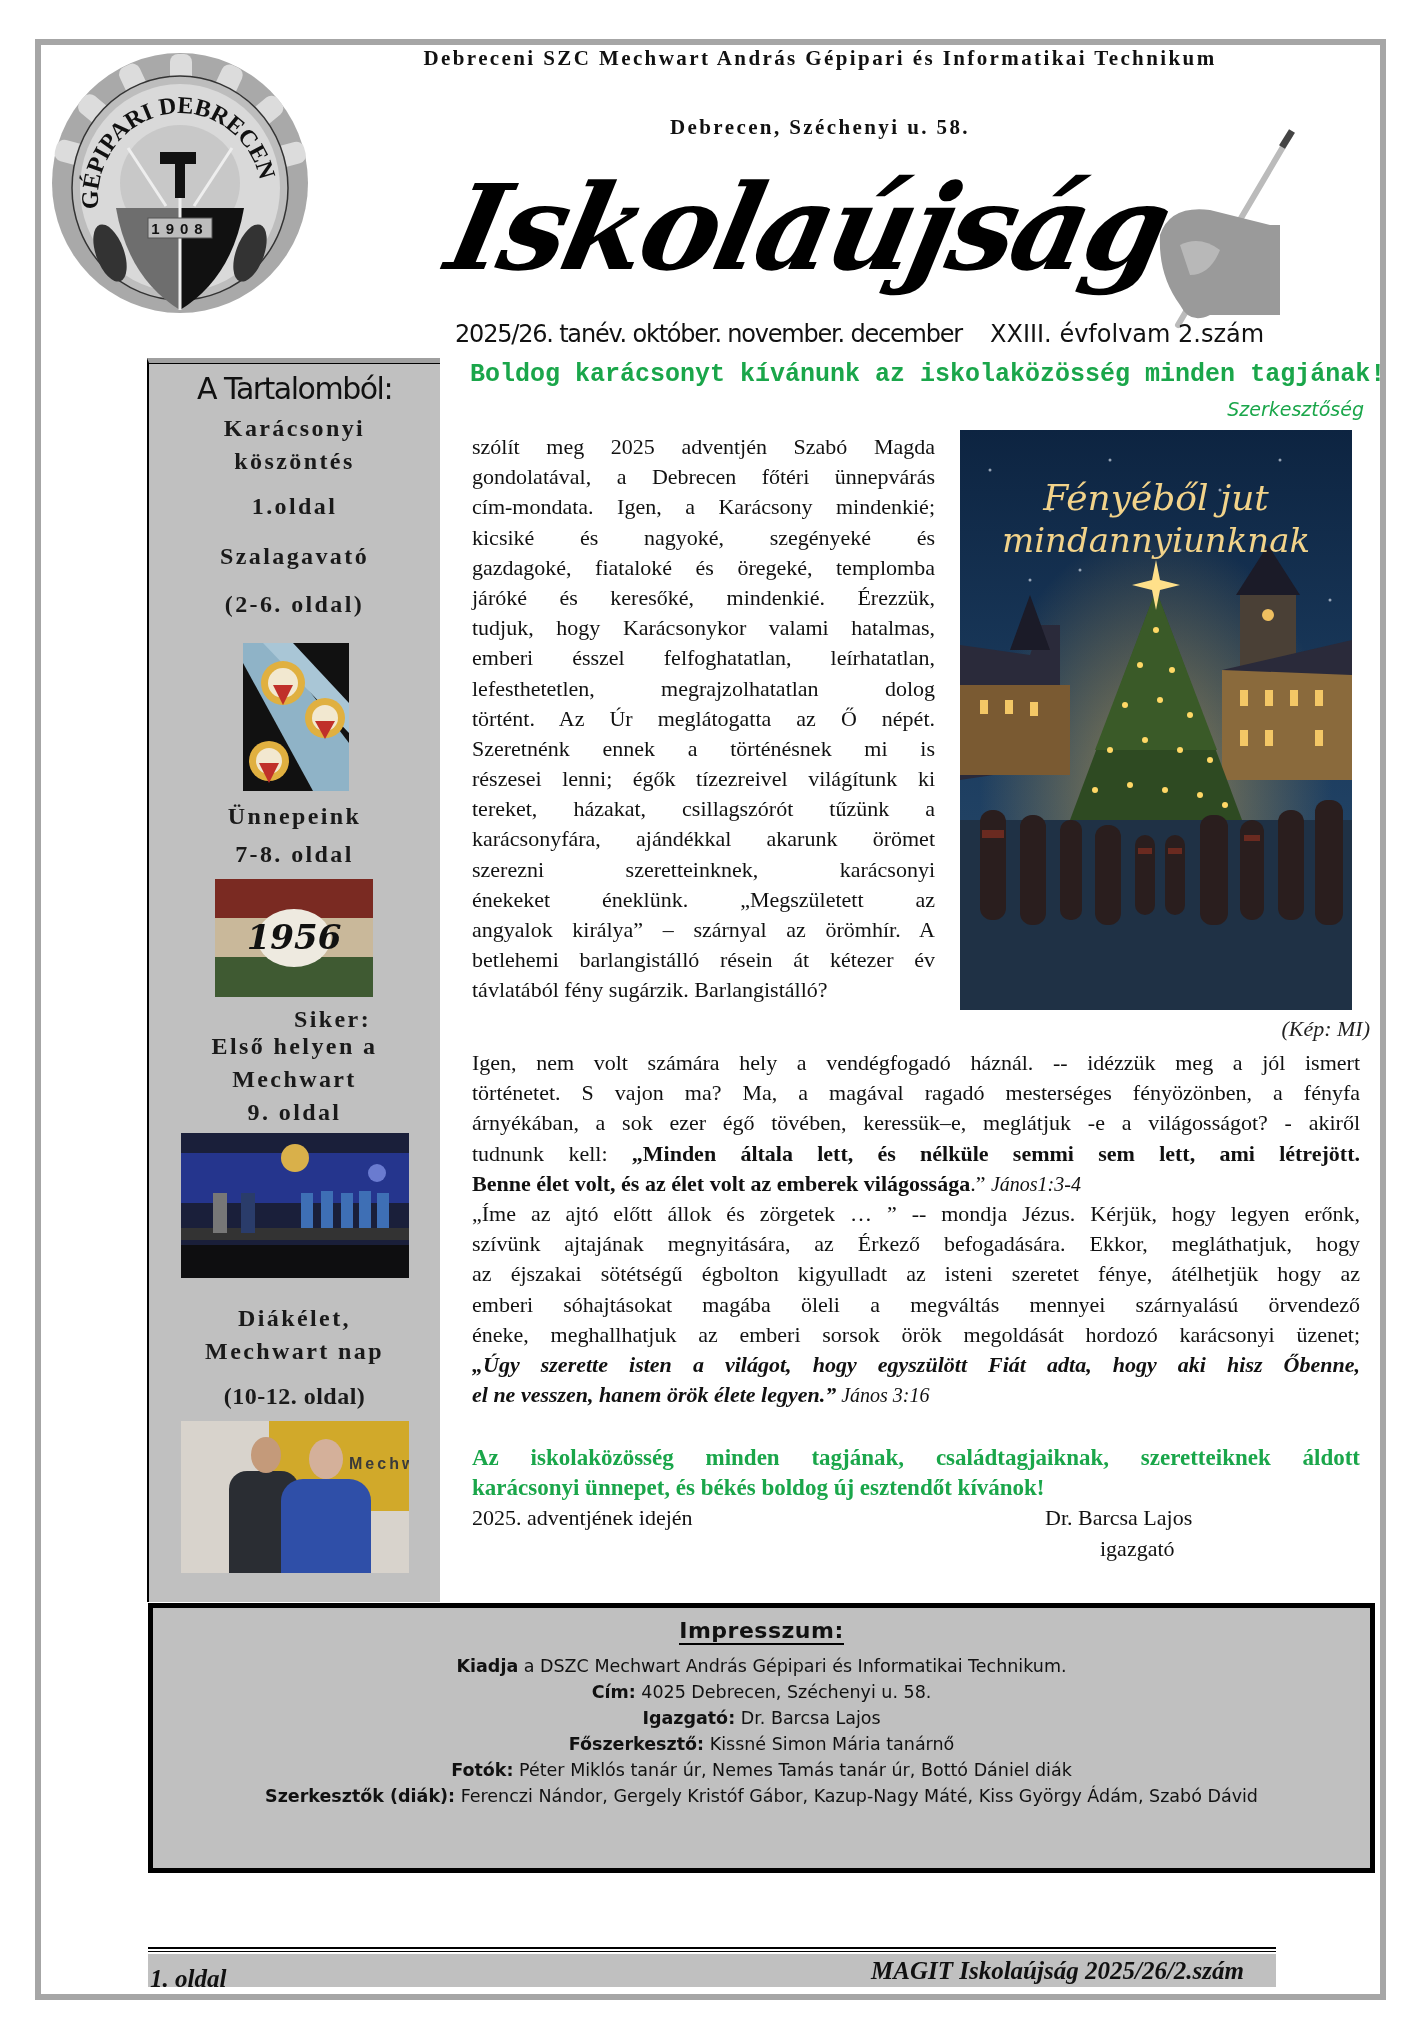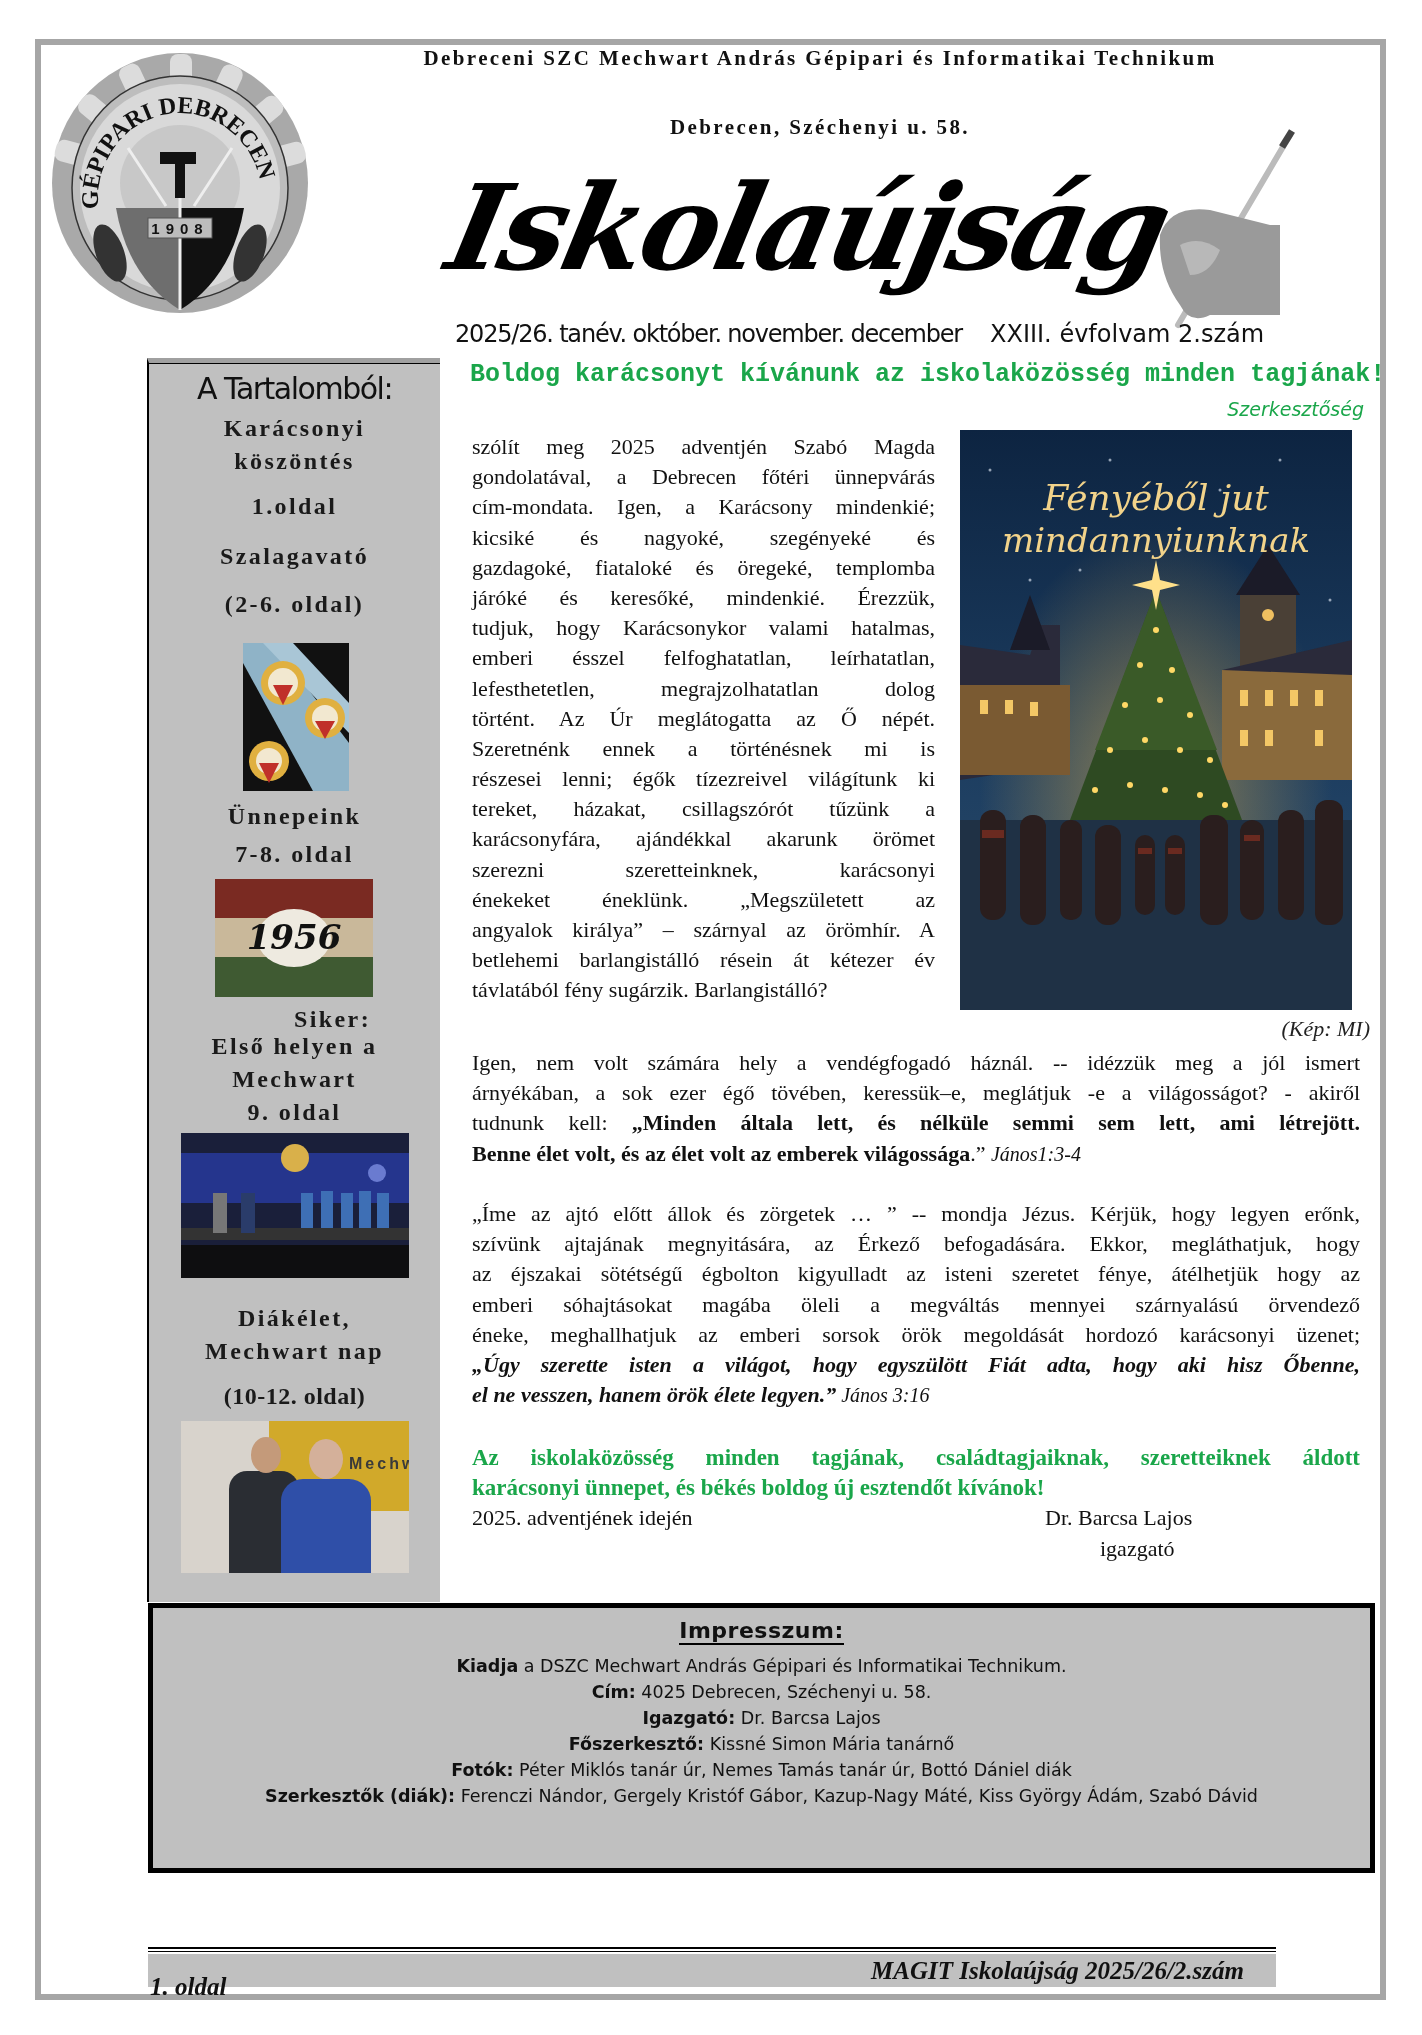--- a/index.html
+++ b/index.html
@@ -46,21 +46,21 @@
   
   .imp { position: absolute; left: 148px; top: 1603px; width: 1227px; height: 270px; background: #c0c0c0; border: 5px solid #000; box-sizing: border-box; }
   .imp-title { position: absolute; left: 0; right: 0; top: 10px; text-align: center; font-family: "DejaVu Sans", sans-serif; font-weight: bold; font-size: 22px; letter-spacing: 0.5px; }
   .imp-title span { border-bottom: 2px solid #000; }
   .imp-line { position: absolute; left: 0; right: 0; text-align: center; font-family: "DejaVu Sans", sans-serif; font-size: 17.5px; color: #111; white-space: nowrap; }
   .imp-line .k { font-weight: bold; }
 
   
   .foot-rule { position: absolute; left: 148px; width: 1128px; height: 1px; background: #000; }
   .foot-bar { position: absolute; left: 148px; top: 1954px; width: 1128px; height: 33px; background: #c0c0c0; font-family: "Liberation Serif", serif; font-weight: bold; font-style: italic; font-size: 25px; line-height: 33px; color: #111; }
-  .foot-bar .l { position: absolute; left: 2px; top: 16px; }
+  .foot-bar .l { position: absolute; left: 2px; top: 8px; }
   .foot-bar .r { position: absolute; right: 32px; top: 0; }
 </style>
 </head>
 <body>
 
 <div class="frame"></div>
 
 <div class="school-line" style="top:46px;">Debreceni SZC Mechwart András Gépipari és Informatikai Technikum</div>
 <div class="school-line" style="top:67px;margin-top:48px;">Debrecen, Széchenyi u. 58.</div>
 
@@ -305,20 +305,21 @@
         <circle cx="370" cy="170" r="1.5"></circle>
     </g>
     <text x="196" y="80" text-anchor="middle" font-family="DejaVu Serif, serif" font-style="italic" font-size="36" fill="#f2d38a">Fényéből jut</text>
     <text x="196" y="122" text-anchor="middle" font-family="DejaVu Serif, serif" font-style="italic" font-size="34" fill="#f2d38a">mindannyiunknak</text>
   </svg>
 </div>
 <div class="caption">(Kép: MI)</div>
 
 <div class="full-text" style="top:1048px;">
   <span class="ln">Igen, nem volt számára hely a vendégfogadó háznál. --  idézzük meg a jól ismert</span>
+  <span class="ln">történetet. S vajon ma? Ma, a magával ragadó mesterséges fényözönben, a fényfa</span>
   <span class="ln">árnyékában, a sok ezer égő tövében, keressük–e, meglátjuk -e a világosságot? - akiről</span>
   <span class="ln"><span>tudnunk kell:  </span><span class="b">„Minden általa lett, és nélküle semmi sem lett, ami létrejött.</span></span>
   <span class="ln last"><span class="b">Benne élet volt, és az élet volt az emberek világossága</span><span>.” </span><span class="ref">János1:3-4</span></span>
 </div>
 
 <div class="full-text" style="top:1199px;">
   <span class="ln">„Íme az ajtó előtt állok és zörgetek  … ” --  mondja Jézus. Kérjük, hogy legyen erőnk,</span>
   <span class="ln">szívünk ajtajának megnyitására, az Érkező befogadására. Ekkor,  megláthatjuk, hogy</span>
   <span class="ln">az éjszakai sötétségű égbolton kigyulladt az isteni szeretet fénye, átélhetjük hogy az</span>
   <span class="ln">emberi sóhajtásokat  magába öleli   a megváltás mennyei szárnyalású örvendező</span>

